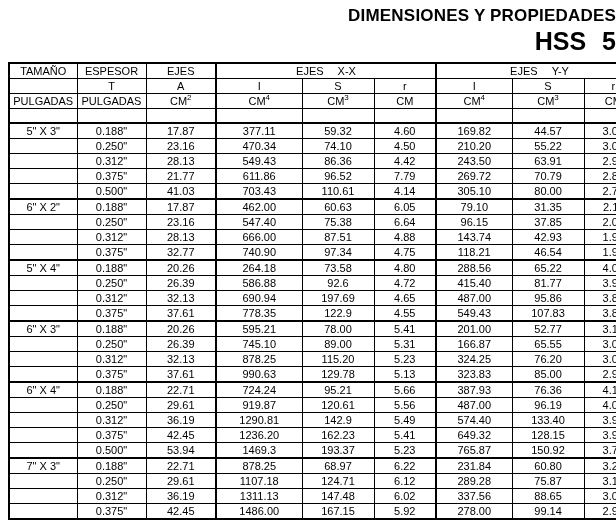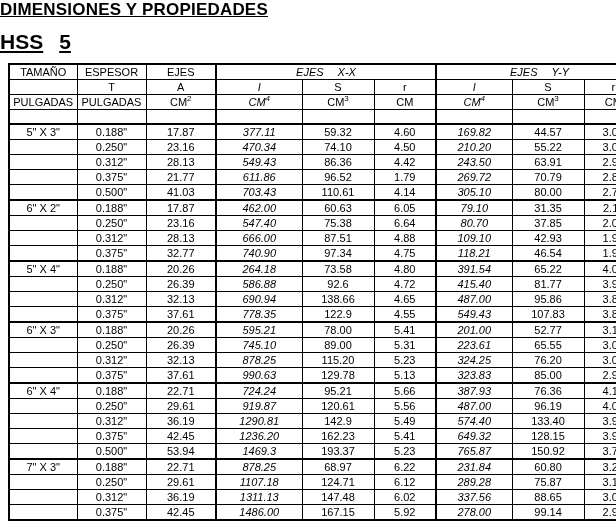--- a/index.html
+++ b/index.html
@@ -10,34 +10,34 @@
   body {
     width: 616px;
     height: 521px;
     font-family: "Liberation Sans", sans-serif;
     color: #000000;
     overflow: hidden;
   }
 
   
   .title-block {
-    text-align: left;
-    text-decoration: underline;
+    text-align: right;
+    padding-top: 6px;
   }
   .title-main {
     font-size: 17px;
     font-weight: bold;
     letter-spacing: 0.2px;
     line-height: 20px;
   }
   .title-sub {
-    font-size: 21px;
+    font-size: 25px;
     font-weight: bold;
     line-height: 26px;
-    margin-top: 9px;
+    margin-top: 2px;
   }
   .title-sub .gap {
     display: inline-block;
     width: 16px;
   }
 
   
   .table-wrap {
     margin: 8px 16px 0 8px;
     width: 602px;
@@ -79,21 +79,21 @@
   .hdr { font-size: 11px; }
   .hdr-units { font-size: 11px; }
   .sup {
     font-size: 8px;
     vertical-align: super;
     line-height: 0;
   }
   .axis-label .gap { display: inline-block; width: 14px; }
 
   
-  .sep-left  { border-left: 2px solid #000000 !important; font-style: italic; }
+  .sep-left  { border-left: 2px solid #000000 !important; }
 
   
   .cell-size {
     text-align: left;
     padding-left: 3px;
   }
 
   
   tr.spacer td { height: 13px; }
 
@@ -202,21 +202,21 @@
           <td class="sep-left">243.50</td>
           <td>63.91</td>
           <td>2.95</td>
         </tr>
         <tr>
           <td class="cell-size"></td>
           <td>0.375"</td>
           <td>21.77</td>
           <td class="sep-left">611.86</td>
           <td>96.52</td>
-          <td>1.79</td>
+          <td>7.79</td>
           <td class="sep-left">269.72</td>
           <td>70.79</td>
           <td>2.87</td>
         </tr>
         <tr>
           <td class="cell-size"></td>
           <td>0.500"</td>
           <td>41.03</td>
           <td class="sep-left">703.43</td>
           <td>110.61</td>
@@ -236,32 +236,32 @@
           <td>31.35</td>
           <td>2.11</td>
         </tr>
         <tr>
           <td class="cell-size"></td>
           <td>0.250"</td>
           <td>23.16</td>
           <td class="sep-left">547.40</td>
           <td>75.38</td>
           <td>6.64</td>
-          <td class="sep-left">80.70</td>
+          <td class="sep-left">96.15</td>
           <td>37.85</td>
           <td>2.04</td>
         </tr>
         <tr>
           <td class="cell-size"></td>
           <td>0.312"</td>
           <td>28.13</td>
           <td class="sep-left">666.00</td>
           <td>87.51</td>
           <td>4.88</td>
-          <td class="sep-left">109.10</td>
+          <td class="sep-left">143.74</td>
           <td>42.93</td>
           <td>1.97</td>
         </tr>
         <tr>
           <td class="cell-size"></td>
           <td>0.375"</td>
           <td>32.77</td>
           <td class="sep-left">740.90</td>
           <td>97.34</td>
           <td>4.75</td>
@@ -269,41 +269,41 @@
           <td>46.54</td>
           <td>1.90</td>
         </tr>
         <tr class="group-start">
           <td class="cell-size">5" X 4"</td>
           <td>0.188"</td>
           <td>20.26</td>
           <td class="sep-left">264.18</td>
           <td>73.58</td>
           <td>4.80</td>
-          <td class="sep-left">391.54</td>
+          <td class="sep-left">288.56</td>
           <td>65.22</td>
           <td>4.04</td>
         </tr>
         <tr>
           <td class="cell-size"></td>
           <td>0.250"</td>
           <td>26.39</td>
           <td class="sep-left">586.88</td>
           <td>92.6</td>
           <td>4.72</td>
           <td class="sep-left">415.40</td>
           <td>81.77</td>
           <td>3.96</td>
         </tr>
         <tr>
           <td class="cell-size"></td>
           <td>0.312"</td>
           <td>32.13</td>
           <td class="sep-left">690.94</td>
-          <td>138.66</td>
+          <td>197.69</td>
           <td>4.65</td>
           <td class="sep-left">487.00</td>
           <td>95.86</td>
           <td>3.89</td>
         </tr>
         <tr>
           <td class="cell-size"></td>
           <td>0.375"</td>
           <td>37.61</td>
           <td class="sep-left">778.35</td>
@@ -324,21 +324,21 @@
           <td>52.77</td>
           <td>3.15</td>
         </tr>
         <tr>
           <td class="cell-size"></td>
           <td>0.250"</td>
           <td>26.39</td>
           <td class="sep-left">745.10</td>
           <td>89.00</td>
           <td>5.31</td>
-          <td class="sep-left">223.61</td>
+          <td class="sep-left">166.87</td>
           <td>65.55</td>
           <td>3.07</td>
         </tr>
         <tr>
           <td class="cell-size"></td>
           <td>0.312"</td>
           <td>32.13</td>
           <td class="sep-left">878.25</td>
           <td>115.20</td>
           <td>5.23</td>

